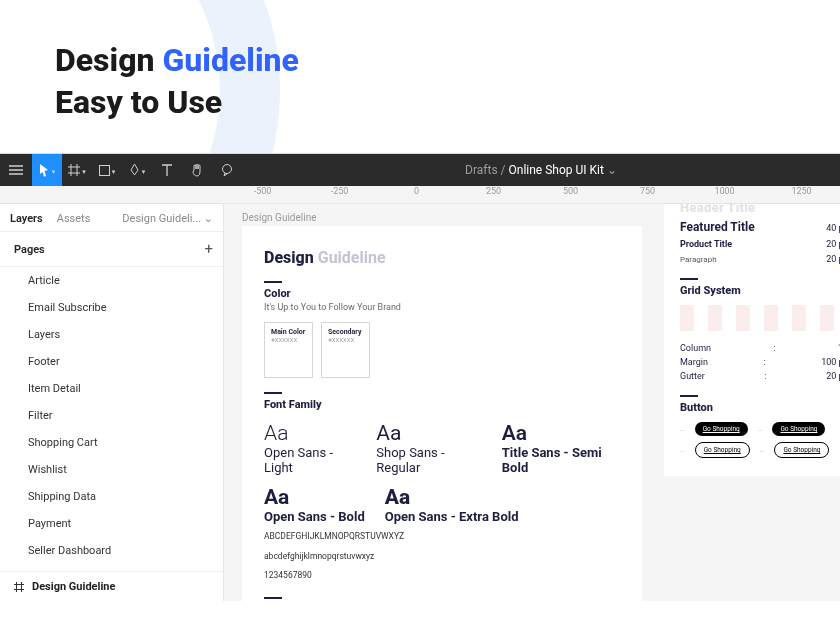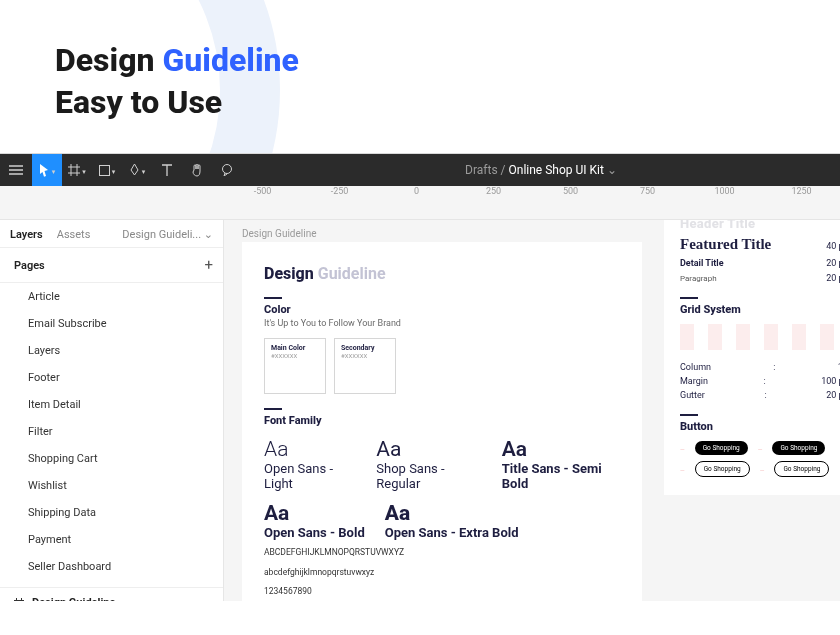--- a/index.html
+++ b/index.html
@@ -17,21 +17,21 @@
 .toolbar { height: 32px; background: #2b2b2b; display: flex; align-items: center; color: #cfcfcf; font-size: 11px; }
 .toolbar .hamburger { width: 32px; height: 32px; display: flex; align-items: center; justify-content: center; cursor: pointer; }
 .toolbar .tool { width: 30px; height: 32px; display: flex; align-items: center; justify-content: center; cursor: pointer; position: relative; }
 .toolbar .tool.active { background: #1f8fff; }
 .toolbar .tool .chev { font-size: 7px; margin-left: 2px; margin-top: 3px; }
 .toolbar .title { flex: 1; text-align: center; font-size: 12px; }
 .toolbar .title .drafts { color: #9a9a9a; }
 .toolbar .title .proj { color: #fff; }
 
 
-.ruler { height: 34px; background: #f5f5f5; border-bottom: 1px solid #e5e5e5; display: flex; position: relative; overflow: hidden; font-size: 9px; color: #9a9a9a; }
+.ruler { height: 18px; background: #f5f5f5; border-bottom: 1px solid #e5e5e5; display: flex; position: relative; overflow: hidden; font-size: 9px; color: #9a9a9a; }
 .ruler .ticks { position: absolute; left: 224px; right: 0; top: 0; display: flex; }
 .ruler .tick { width: 100px; text-align: center; }
 
 
 .app-body { display: flex; height: calc(100% - 50px); }
 .left-panel { width: 224px; min-width: 224px; background: #fff; border-right: 1px solid #e6e6e6; display: flex; flex-direction: column; }
 .panel-tabs { display: flex; align-items: center; padding: 8px 10px 6px; gap: 14px; font-size: 11px; color: #888; }
 .panel-tabs .tab.active { color: #222; font-weight: 600; }
 .panel-tabs .right { margin-left: auto; }
 .pages-head { display: flex; align-items: center; justify-content: space-between; padding: 8px 10px 8px 14px; font-size: 11px; font-weight: 600; color: #222; border-top: 1px solid #eee; border-bottom: 1px solid #eee; }
@@ -46,47 +46,47 @@
 .frame-label { position: absolute; left: 18px; top: 8px; font-size: 10px; color: #9a9a9a; }
 
 
 .frame-guide { position: absolute; left: 18px; top: 22px; width: 400px; height: 450px; background: #fff; padding: 22px 22px; font-family: inherit; }
 .frame-guide .title { font-size: 16px; font-weight: 800; color: #1e1e40; }
 .frame-guide .title .light { color: #c3c3d4; font-weight: 700; }
 .sec-bar { width: 18px; height: 2px; background: #1e1e40; margin: 14px 0 4px; }
 .sec-title { font-size: 11px; font-weight: 800; color: #1e1e40; }
 .sec-sub { font-size: 9px; color: #6b6b6b; margin-top: 2px; }
 .color-row { display: flex; gap: 8px; margin-top: 10px; }
-.swatch { border: 0.7px solid #d6d6d6; width: 62px; padding: 5px 6px 7px; }
+.swatch { border: 0.7px solid #d6d6d6; width: 49px; padding: 5px 6px 7px; }
 .swatch .name { font-size: 7px; font-weight: 700; color: #1e1e40; }
 .swatch .hex { font-size: 6px; color: #a0a0a0; }
 .swatch .chip { width: 100%; height: 22px; margin-top: 5px; }
 .font-row { display: flex; gap: 20px; margin-top: 10px; }
 .font-cell .aa { font-size: 21px; color: #1e1e40; }
 .font-cell .label { font-size: 13px; color: #1e1e40; margin-top: 0; }
 .sample { font-size: 8.5px; color: #333; margin-top: 6px; line-height: 1.6; }
 
 
 .frame-side { position: absolute; left: 440px; top: -16px; width: 200px; background: #fff; padding: 12px 16px; }
 .frame-side .cut-title { font-size: 13px; font-weight: 800; color: #e2e2e6; letter-spacing: 0.3px; margin-bottom: 4px; }
 .frame-side .typo-row { display: flex; justify-content: space-between; align-items: baseline; margin: 5px 0; }
-.frame-side .typo-row .n { font-size: 15px; font-weight: 700; color: #1e1e40; font-family: Liberation Serif, serif; }
+.frame-side .typo-row .n { font-size: 12px; font-weight: 700; color: #1e1e40; }
 .frame-side .typo-row .n2 { font-size: 9px; font-weight: 700; color: #1e1e40; }
 .frame-side .typo-row .n3 { font-size: 8px; color: #5a5a5a; }
 .frame-side .typo-row .px { font-size: 9px; color: #1e1e40; }
 .grid-preview { height: 26px; margin-top: 8px; display: flex; }
 .grid-preview div { flex: 1; }
 .grid-preview div:nth-child(odd) { background: #fceded; }
 .grid-row { display: flex; justify-content: space-between; margin: 4px 0; font-size: 9px; color: #1e1e40; }
 .grid-row .k { font-weight: 400; }
 .grid-row .c { margin: 0 4px; }
 .btn-grid { margin-top: 8px; }
 .btn-row { display: flex; gap: 10px; align-items: center; margin: 6px 0; }
 .btn-dash { font-size: 6px; color: #f5b7b7; }
-.btn { font-size: 6.5px; padding: 3px 8px; border-radius: 10px; text-align: left; }
+.btn { font-size: 6.5px; padding: 3px 8px; border-radius: 10px; text-align: left; text-decoration: underline; }
 .btn.fill-dark { background: #000; color: #fff; }
 .btn.out-dark { border: 0.7px solid #000; color: #000; }
 .btn.out-pill { border: 0.7px solid #000; color: #000; border-radius: 12px; }
 
 svg { display: block; }
 </style>
 </head>
 <body>
 
 <div class="bg-circle"></div>
@@ -265,21 +265,21 @@
       </div>
 
       <div class="frame-side">
         <div class="cut-title">Header Title</div>
         <div id="typo-rows">
             <div class="typo-row">
               <span class="n">Featured Title</span>
               <span class="px">40 px</span>
             </div>
             <div class="typo-row">
-              <span class="n2">Detail Title</span>
+              <span class="n2">Product Title</span>
               <span class="px">20 px</span>
             </div>
             <div class="typo-row">
               <span class="n3">Paragraph</span>
               <span class="px">20 px</span>
             </div>
           </div>
         <div class="sec-bar"></div>
         <div class="sec-title">Grid System</div>
         <div class="grid-preview">

